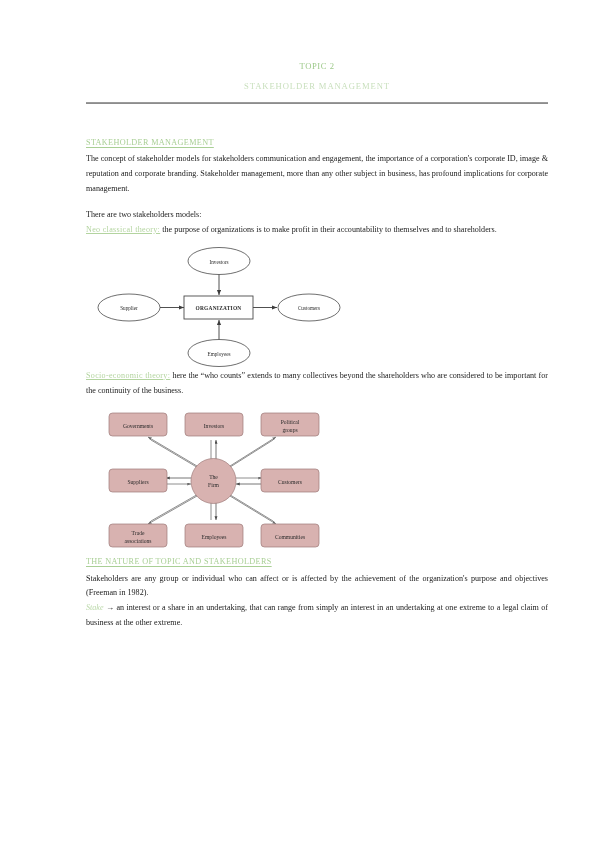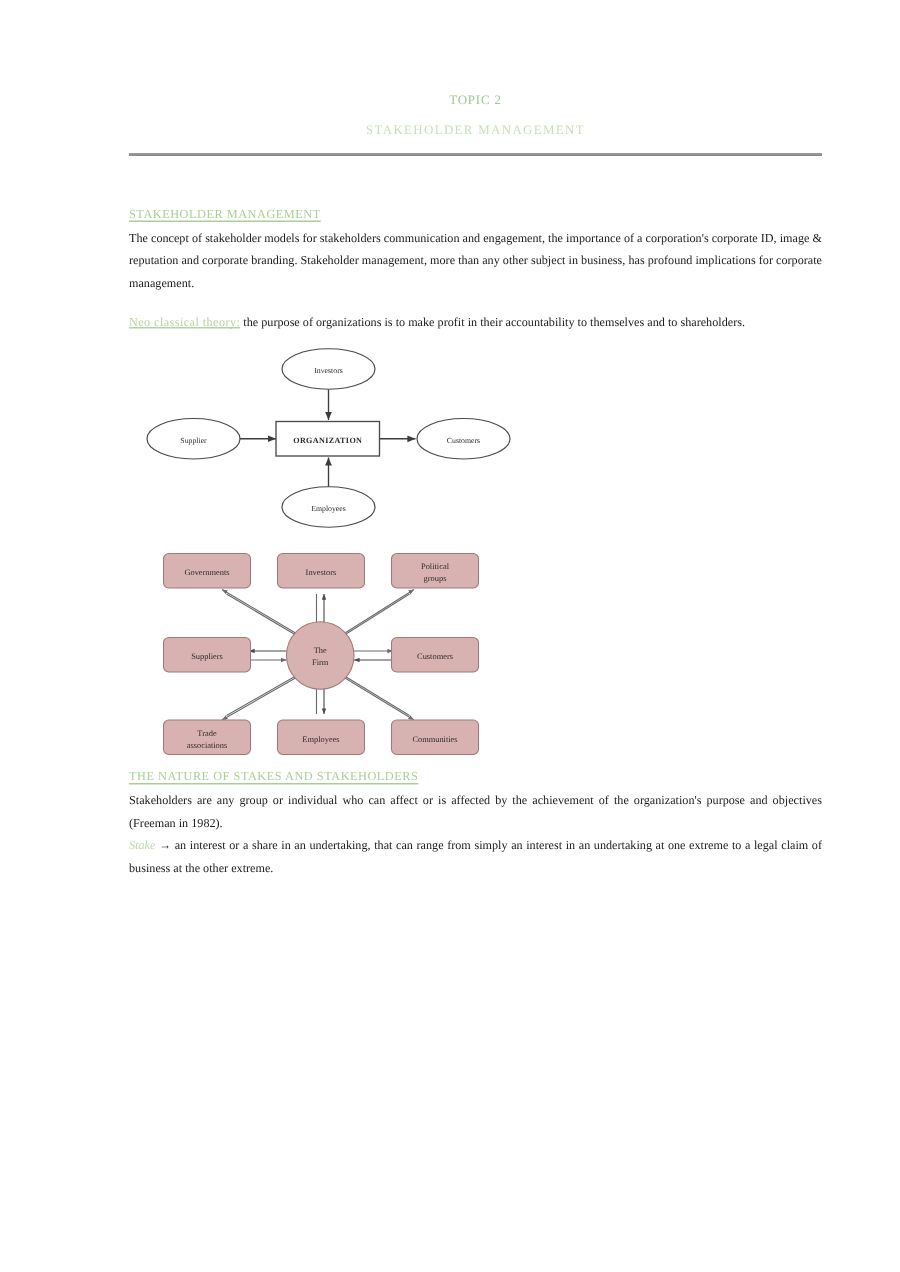--- a/index.html
+++ b/index.html
@@ -132,20 +132,21 @@
   <div class="title-rule"></div>
 
 
   <div class="gap-md"></div>
 
   <h2 class="section">STAKEHOLDER MANAGEMENT</h2>
   <p class="body">The concept of stakeholder models for stakeholders communication and engagement, the importance of a corporation's corporate ID, image &amp; reputation and corporate branding. Stakeholder management, more than any other subject in business, has profound implications for corporate management.</p>
 
   <div class="gap-sm"></div>
 
+  <p class="body">There are two stakeholders models:</p>
   <p class="body"><span class="lead-term">Neo classical theory:</span><span> the purpose of organizations is to make profit in their accountability to themselves and to shareholders.</span></p>
 
   <div class="diagram1-wrap">
     <svg class="diagram1" width="250" height="120" viewBox="0 0 250 120">
       <defs>
         <marker id="ah1" markerWidth="7" markerHeight="7" refX="6" refY="2.5" orient="auto" markerUnits="strokeWidth">
           <path d="M0,0 L6,2.5 L0,5 z" fill="#3c3c3c"></path>
         </marker>
       </defs>
 
@@ -176,20 +177,21 @@
         <text x="125" y="108.5" text-anchor="middle" font-size="5.2">Employees</text>
       </g>
 
       <g>
         <rect x="90" y="49" width="69" height="23" fill="#ffffff" stroke="#4a4a4a" stroke-width="0.9"></rect>
         <text x="124.5" y="63" text-anchor="middle" font-size="5.4" font-weight="bold" letter-spacing="0.25">ORGANIZATION</text>
       </g>
     </svg>
   </div>
 
+  <p class="body"><span class="lead-term">Socio-economic theory:</span><span> here the “who counts” extends to many collectives beyond the shareholders who are considered to be important for the continuity of the business.</span></p>
 
   <div class="diagram2-wrap">
     <svg class="diagram2" width="222" height="148" viewBox="0 0 222 148">
       <defs>
         <marker id="ah2" markerWidth="6" markerHeight="6" refX="5" refY="2" orient="auto" markerUnits="strokeWidth">
           <path d="M0,0 L5,2 L0,4 z" fill="#4a4a4a"></path>
         </marker>
         <marker id="ah2b" markerWidth="6" markerHeight="6" refX="5" refY="2" orient="auto" markerUnits="strokeWidth">
           <path d="M0,0 L5,2 L0,4 z" fill="#6a6a6a"></path>
         </marker>
@@ -265,21 +267,21 @@
         <text x="110" y="132.5" text-anchor="middle" font-size="5.6">Employees</text>
       </g>
 
       <g>
         <rect x="157" y="118" width="58" height="23" rx="3.5" ry="3.5" fill="#d8b2b0" stroke="#9e7a78" stroke-width="0.7"></rect>
         <text x="186" y="132.5" text-anchor="middle" font-size="5.6">Communities</text>
       </g>
     </svg>
   </div>
 
-  <h2 class="section">THE NATURE OF STAKES AND STAKEHOLDERS</h2>
+  <h2 class="section">THE NATURE OF TOPIC AND STAKEHOLDERS</h2>
   <p class="body">Stakeholders are any group or individual who can affect or is affected by the achievement of the organization's purpose and objectives (Freeman in 1982).</p>
   <p class="body"><span class="lead-term-ital">Stake</span><span> → an interest or a share in an undertaking, that can range from simply an interest in an undertaking at one extreme to a legal claim of business at the other extreme.</span></p>
 
   <div class="gap-lg"></div>
   <div class="gap-md"></div>
 
 
 </div>
 
 </body></html>

